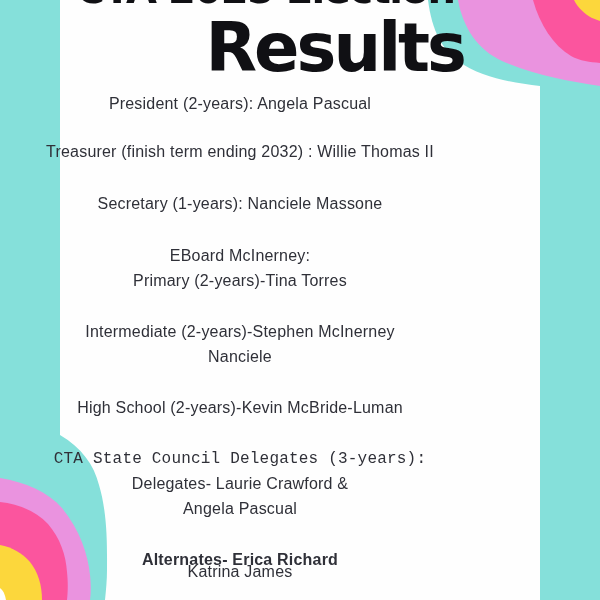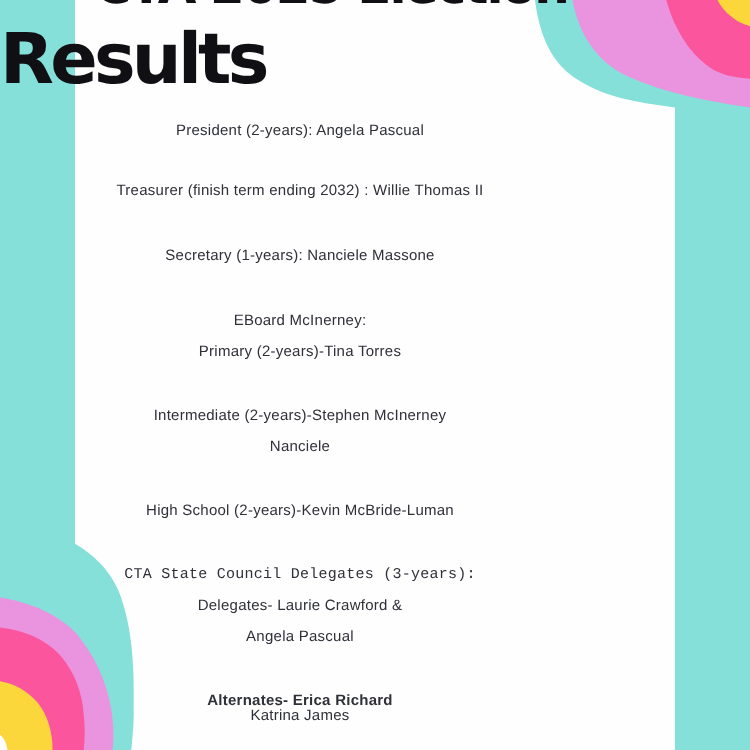--- a/index.html
+++ b/index.html
@@ -42,37 +42,37 @@
     letter-spacing: -1.5px;
     color: #101014;
     white-space: nowrap;
   }
 
   .title-line2 {
     position: absolute;
     top: 22px;
     left: 0;
     width: 464px;
-    text-align: left;
+    text-align: right;
     font-family: "DejaVu Sans", sans-serif;
     font-weight: bold;
-    font-size: 56px;
+    font-size: 67px;
     line-height: 52px;
     letter-spacing: -3px;
     color: #101014;
     white-space: nowrap;
   }
 
   .result-line {
     position: absolute;
     left: 0;
     width: 480px;
     text-align: center;
     transform: translateY(-50%);
-    font-size: 12px;
+    font-size: 16px;
     line-height: 20px;
     letter-spacing: 0.2px;
     color: #2F3038;
     white-space: nowrap;
   }
 </style>
 </head>
 <body>
 
 <div class="stage">

